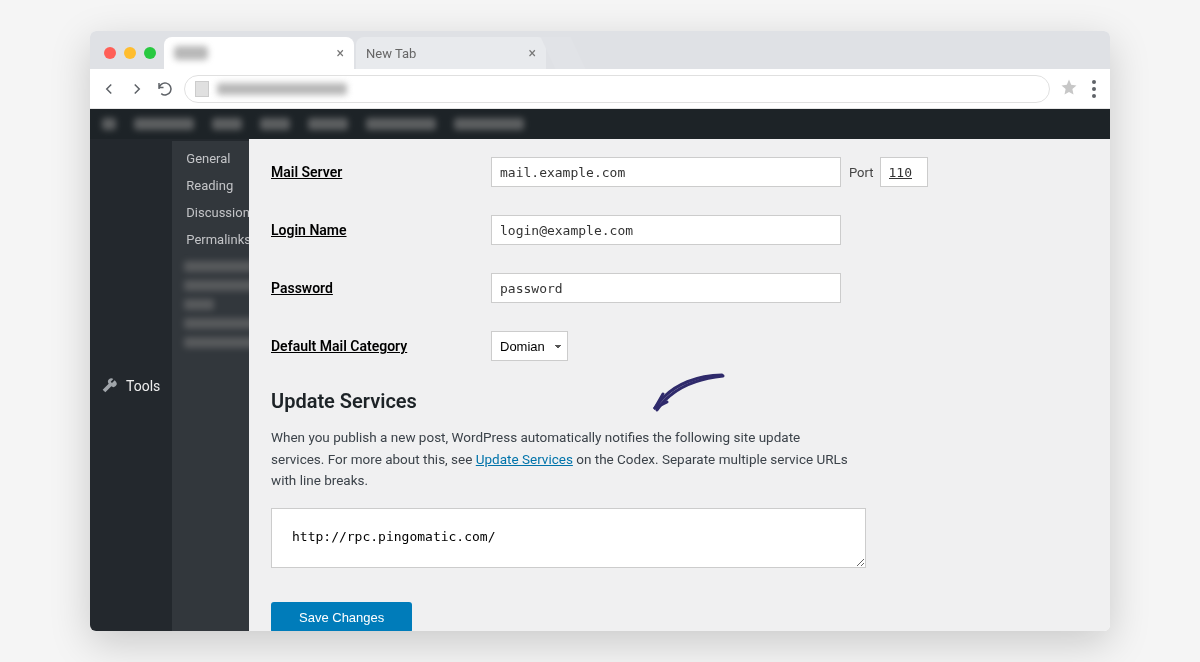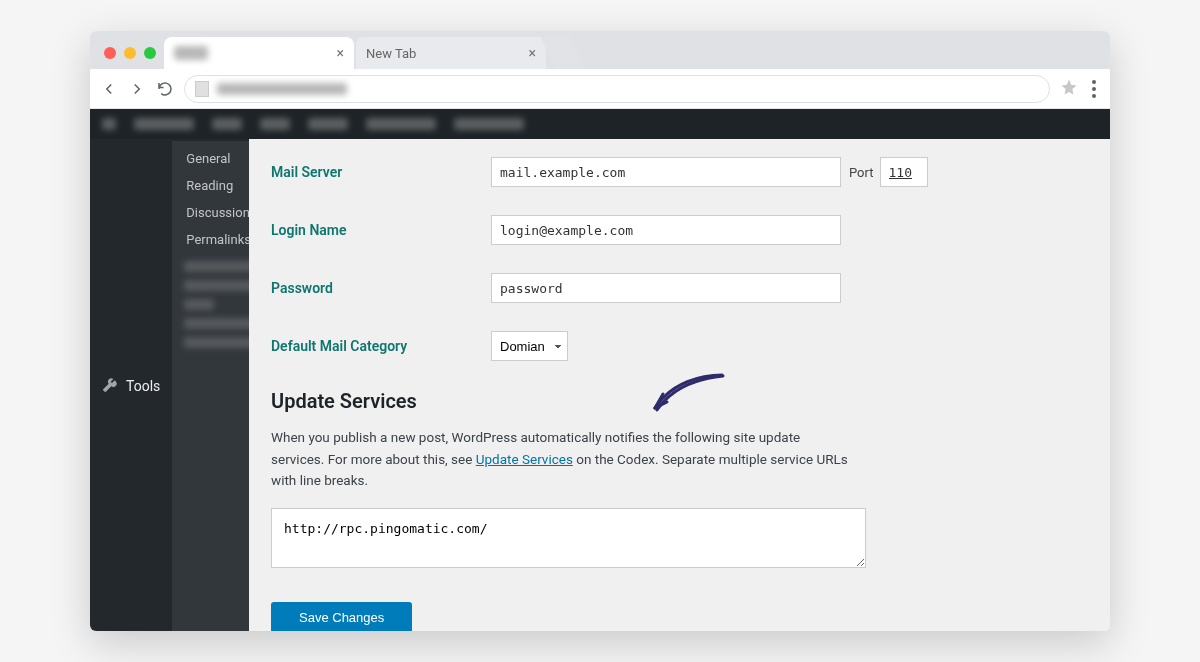--- a/index.html
+++ b/index.html
@@ -112,39 +112,39 @@
   .subitem.current { color:#fff; font-weight:600;}
   .subblur { height:11px; background:#777; border-radius:3px; filter:blur(3px); opacity:.55; margin:8px 12px;}
   .sep { height:8px;}
   .sideblur2 { height:12px; background:#888; border-radius:3px; filter:blur(3px); opacity:.5; margin:10px 12px;}
   
   .content {
     flex:1; background:#f0f0f1; padding:18px 22px 22px 22px; overflow:auto; color:#1d2327;
     position:relative;
   }
   .formrow { display:flex; align-items:center; margin-bottom:28px;}
-  .formrow .lbl { width:220px; font-weight:600; font-size:14px; color:#0f766e;}
+  .formrow .lbl { width:220px; font-weight:600; font-size:14px; color:#000000;text-decoration:underline;}
   .tinput {
     height:30px; border:1px solid #ccc; background:#fff; font-size:13px; padding:0 8px;
     font-family: Menlo, Consolas, monospace; color:#333;
   }
   .tinput.main { width:350px;}
   .tinput.login { width:350px;}
   .portlbl { font-size:13px; color:#444; margin:0 6px 0 8px;text-align:right;}
   .tinput.port { width:48px;text-decoration:underline;}
   .select {
     height:30px; border:1px solid #ccc; background:#fff; padding:0 22px 0 8px; font-size:13px;
     appearance:none; position:relative; background-image:linear-gradient(45deg,transparent 50%,#555 50%),linear-gradient(135deg,#555 50%,transparent 50%);
     background-position: right 9px top 13px, right 5px top 13px; background-size:4px 4px,4px 4px; background-repeat:no-repeat;
   }
   h2.section { font-size:20px; font-weight:600; margin:10px 0 14px 0;}
   .desc { font-size:13.5px; color:#3c434a; line-height:1.6; max-width:580px; margin-bottom:16px;}
   .desc a { color:#0073aa; text-decoration:underline;}
   textarea.svc {
-    width:595px; height:60px; border:1px solid #ccc; background:#fff; padding:12px;
+    width:595px; height:60px; border:1px solid #ccc; background:#fff; padding:20px;
     font-family: Menlo, Consolas, monospace; font-size:13px; resize:both;
   }
   .savebtn {
     margin-top:30px; background:#007cba; color:#fff; border:none; padding:8px 28px;
     font-size:13px; border-radius:3px; cursor:pointer;
   }
   
   .arrow {
     position:absolute; left:398px; top:231px; width:80px; height:50px; pointer-events:none;
   }

